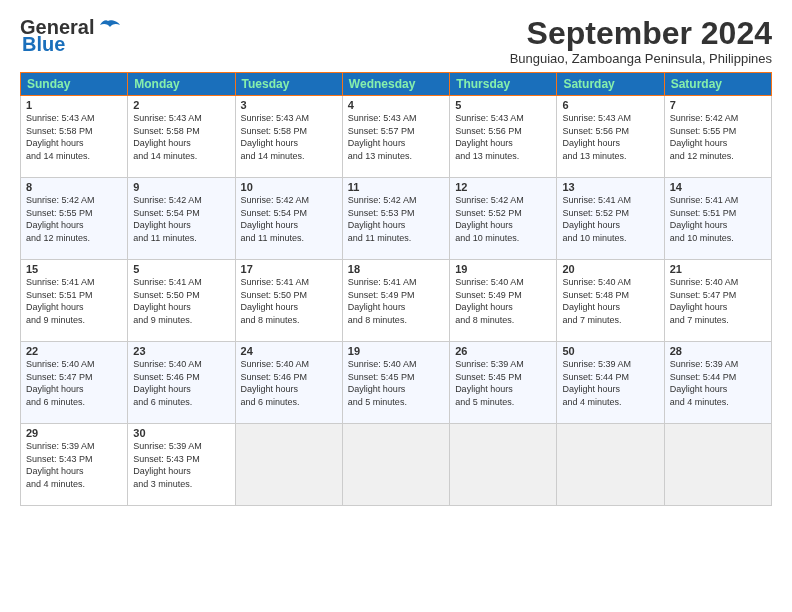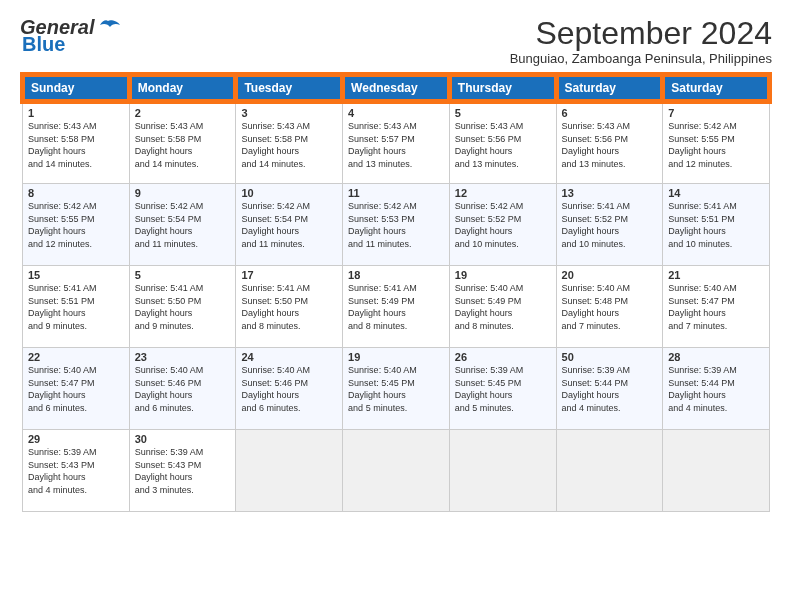--- a/index.html
+++ b/index.html
@@ -25,41 +25,41 @@
     .logo {
       display: flex;
       flex-direction: column;
       align-items: flex-start;
     }
     .title-block {
       text-align: right;
     }
     .month-title {
       font-size: 32px;
-      font-weight: normal;
+      font-weight: bold;
       color: #333;
       line-height: 1.1;
     }
     .subtitle {
       font-size: 13px;
       color: #333;
     }
     .calendar {
       width: 100%;
       border-collapse: collapse;
       margin-top: 6px;
     }
     .calendar th {
       background: #1a6fbb;
-      color: #ffffff;
+      color: #86efac;
       font-size: 12px;
       font-weight: bold;
       padding: 4px 6px;
       text-align: left;
-      border: 5px solid #f97316;
+      border: 1px solid #f97316;
     }
     .calendar td {
       border: 1px solid #ccc;
       vertical-align: top;
       padding: 3px 5px;
       font-size: 9.5px;
       color: #333;
       width: 14.28%;
       height: 82px;
       background: #fff;
@@ -83,21 +83,21 @@
       background: #f0f0f0 !important;
     }
   </style>
 </head>
 <body>
 
 <div class="page">
   <div class="header">
     <div class="logo">
       <div style="display:flex; align-items:center;">
-        <span style="font-size:20px; font-weight:bold; color:#333;font-style:italic;">General</span>
+        <span style="font-size:20px; font-weight:bold; color:#333;">General</span>
         <svg width="24" height="18" viewBox="0 0 24 18" style="margin-left:2px;">
           <path d="M12 2 C14 0, 22 2, 24 6 C20 4, 16 5, 14 8 C12 5, 8 4, 4 6 C6 2, 10 0, 12 2Z" fill="#1a6fbb"></path>
         </svg>
       </div>
       <span style="font-size:20px; font-weight:bold; color:#1a6fbb; margin-top:-6px; margin-left:2px;">Blue</span>
     </div>
     <div class="title-block">
       <div class="month-title">September 2024</div>
       <div class="subtitle">Bunguiao, Zamboanga Peninsula, Philippines</div>
     </div>

